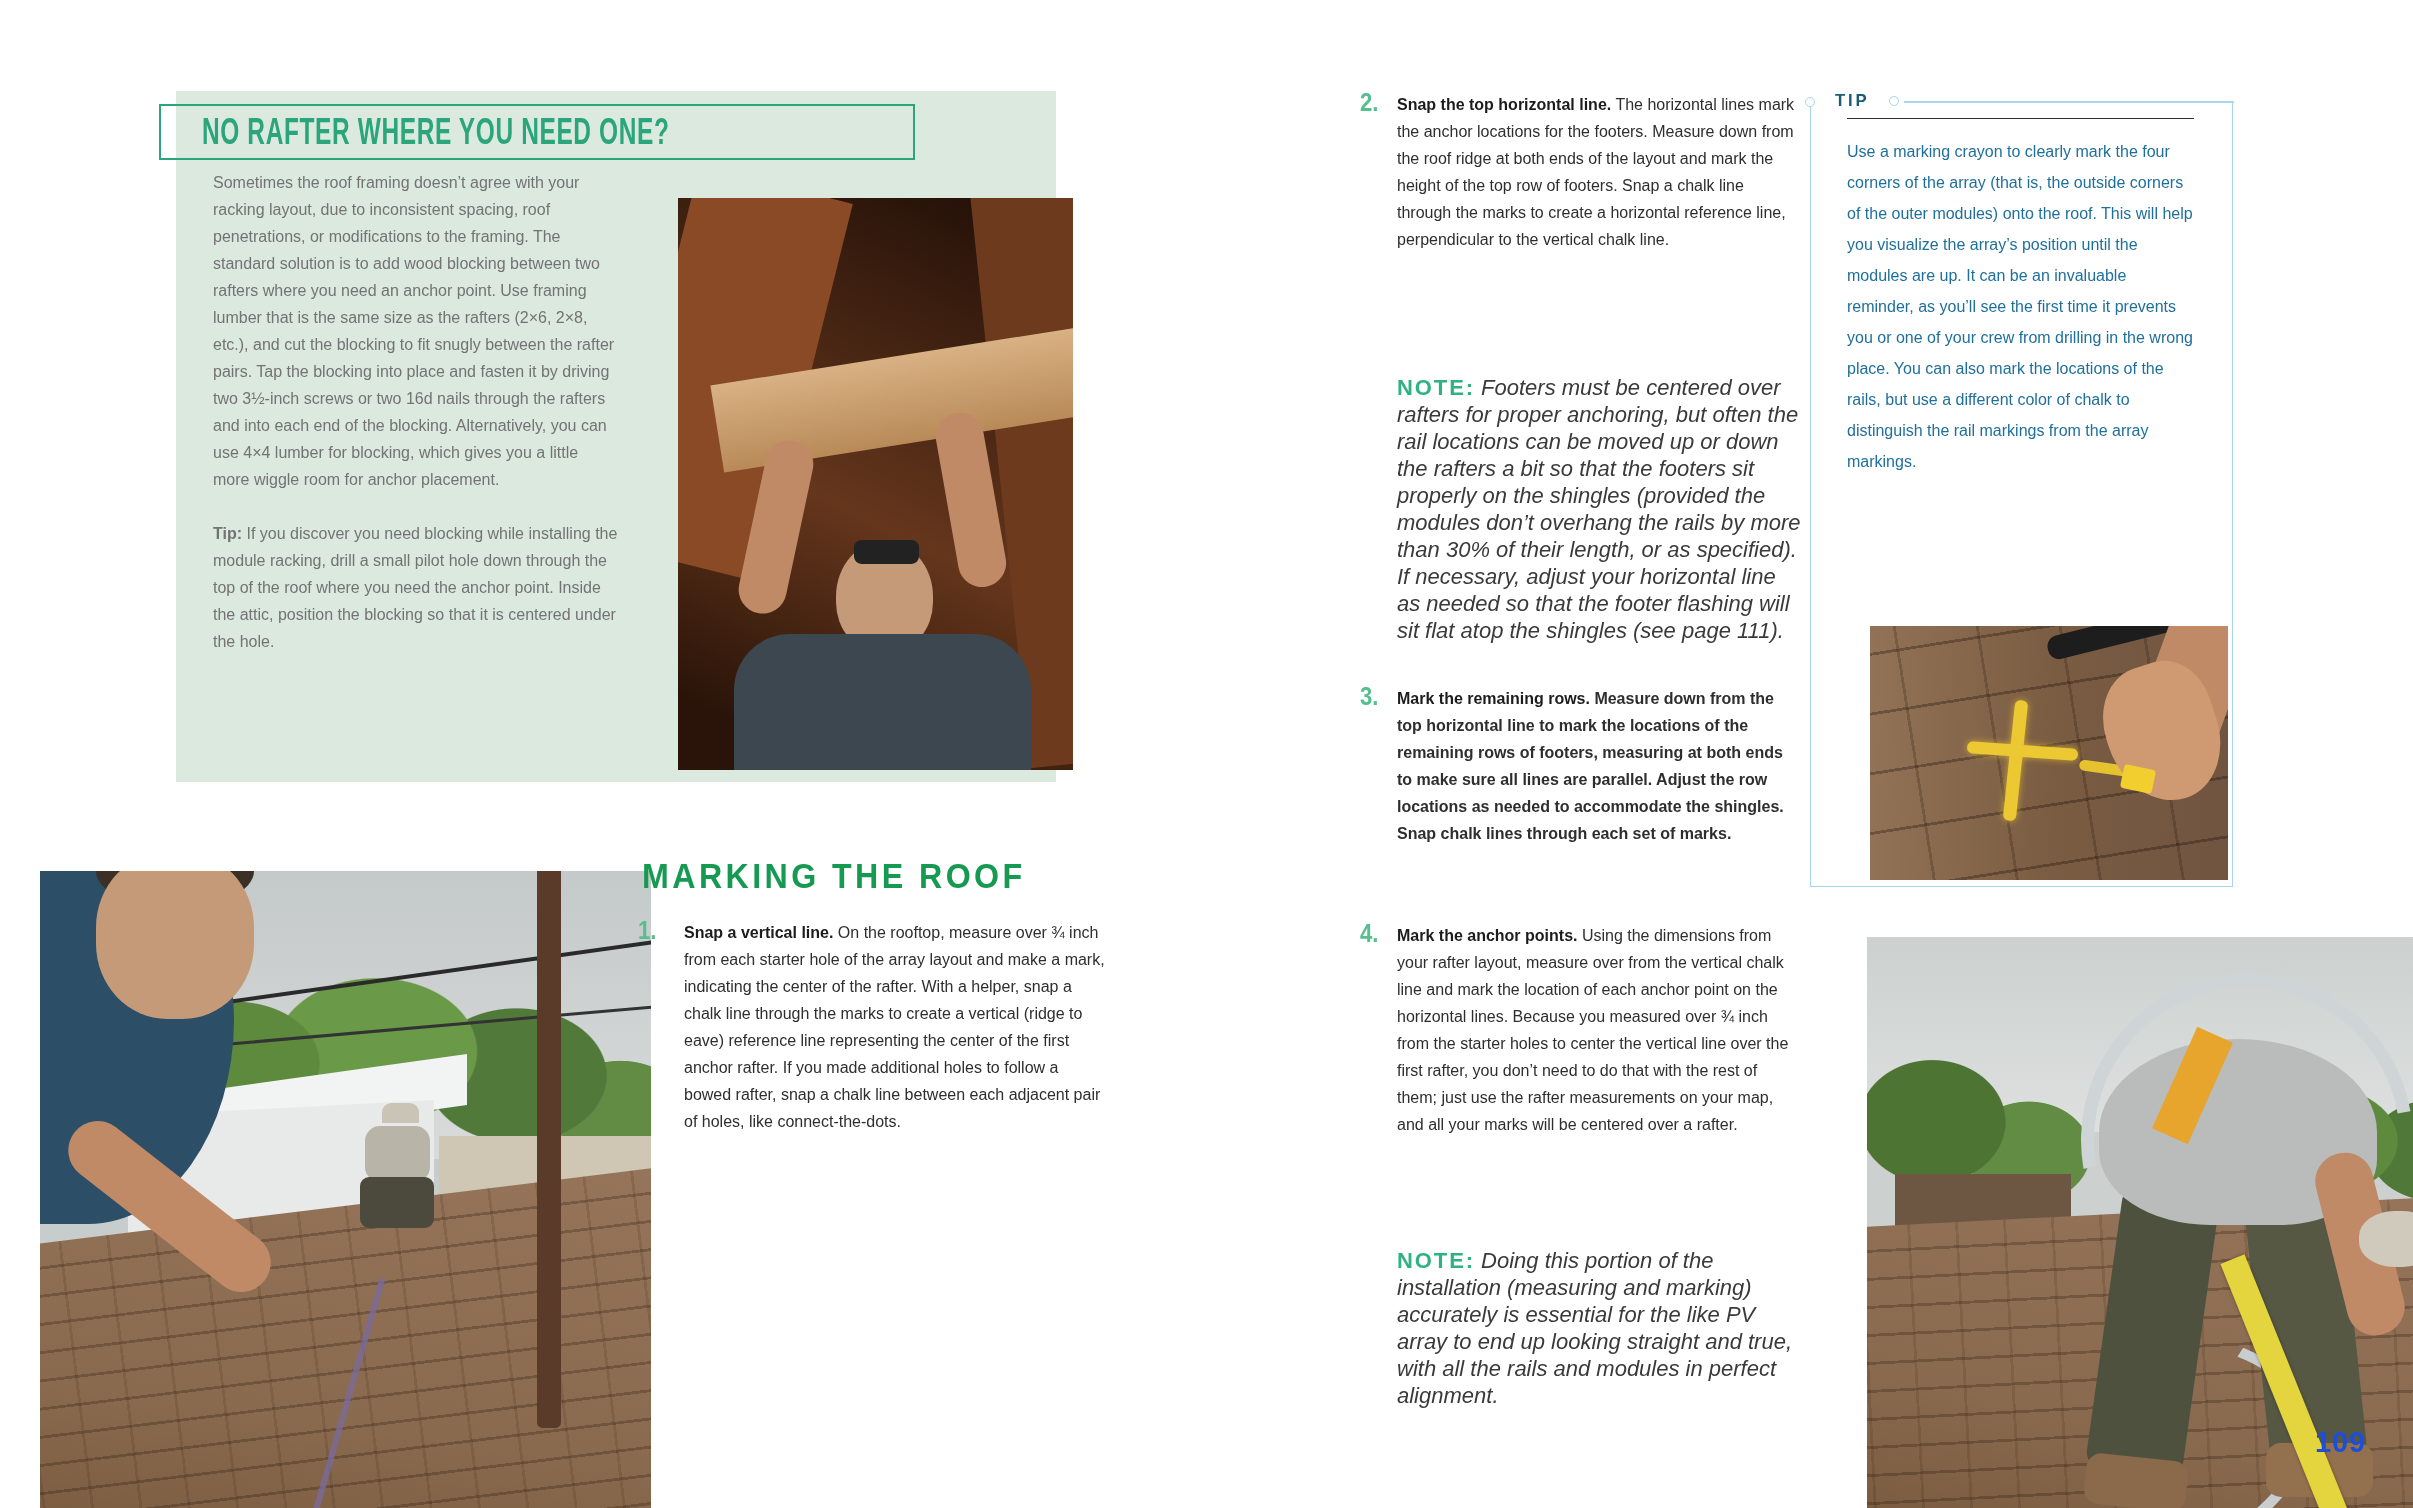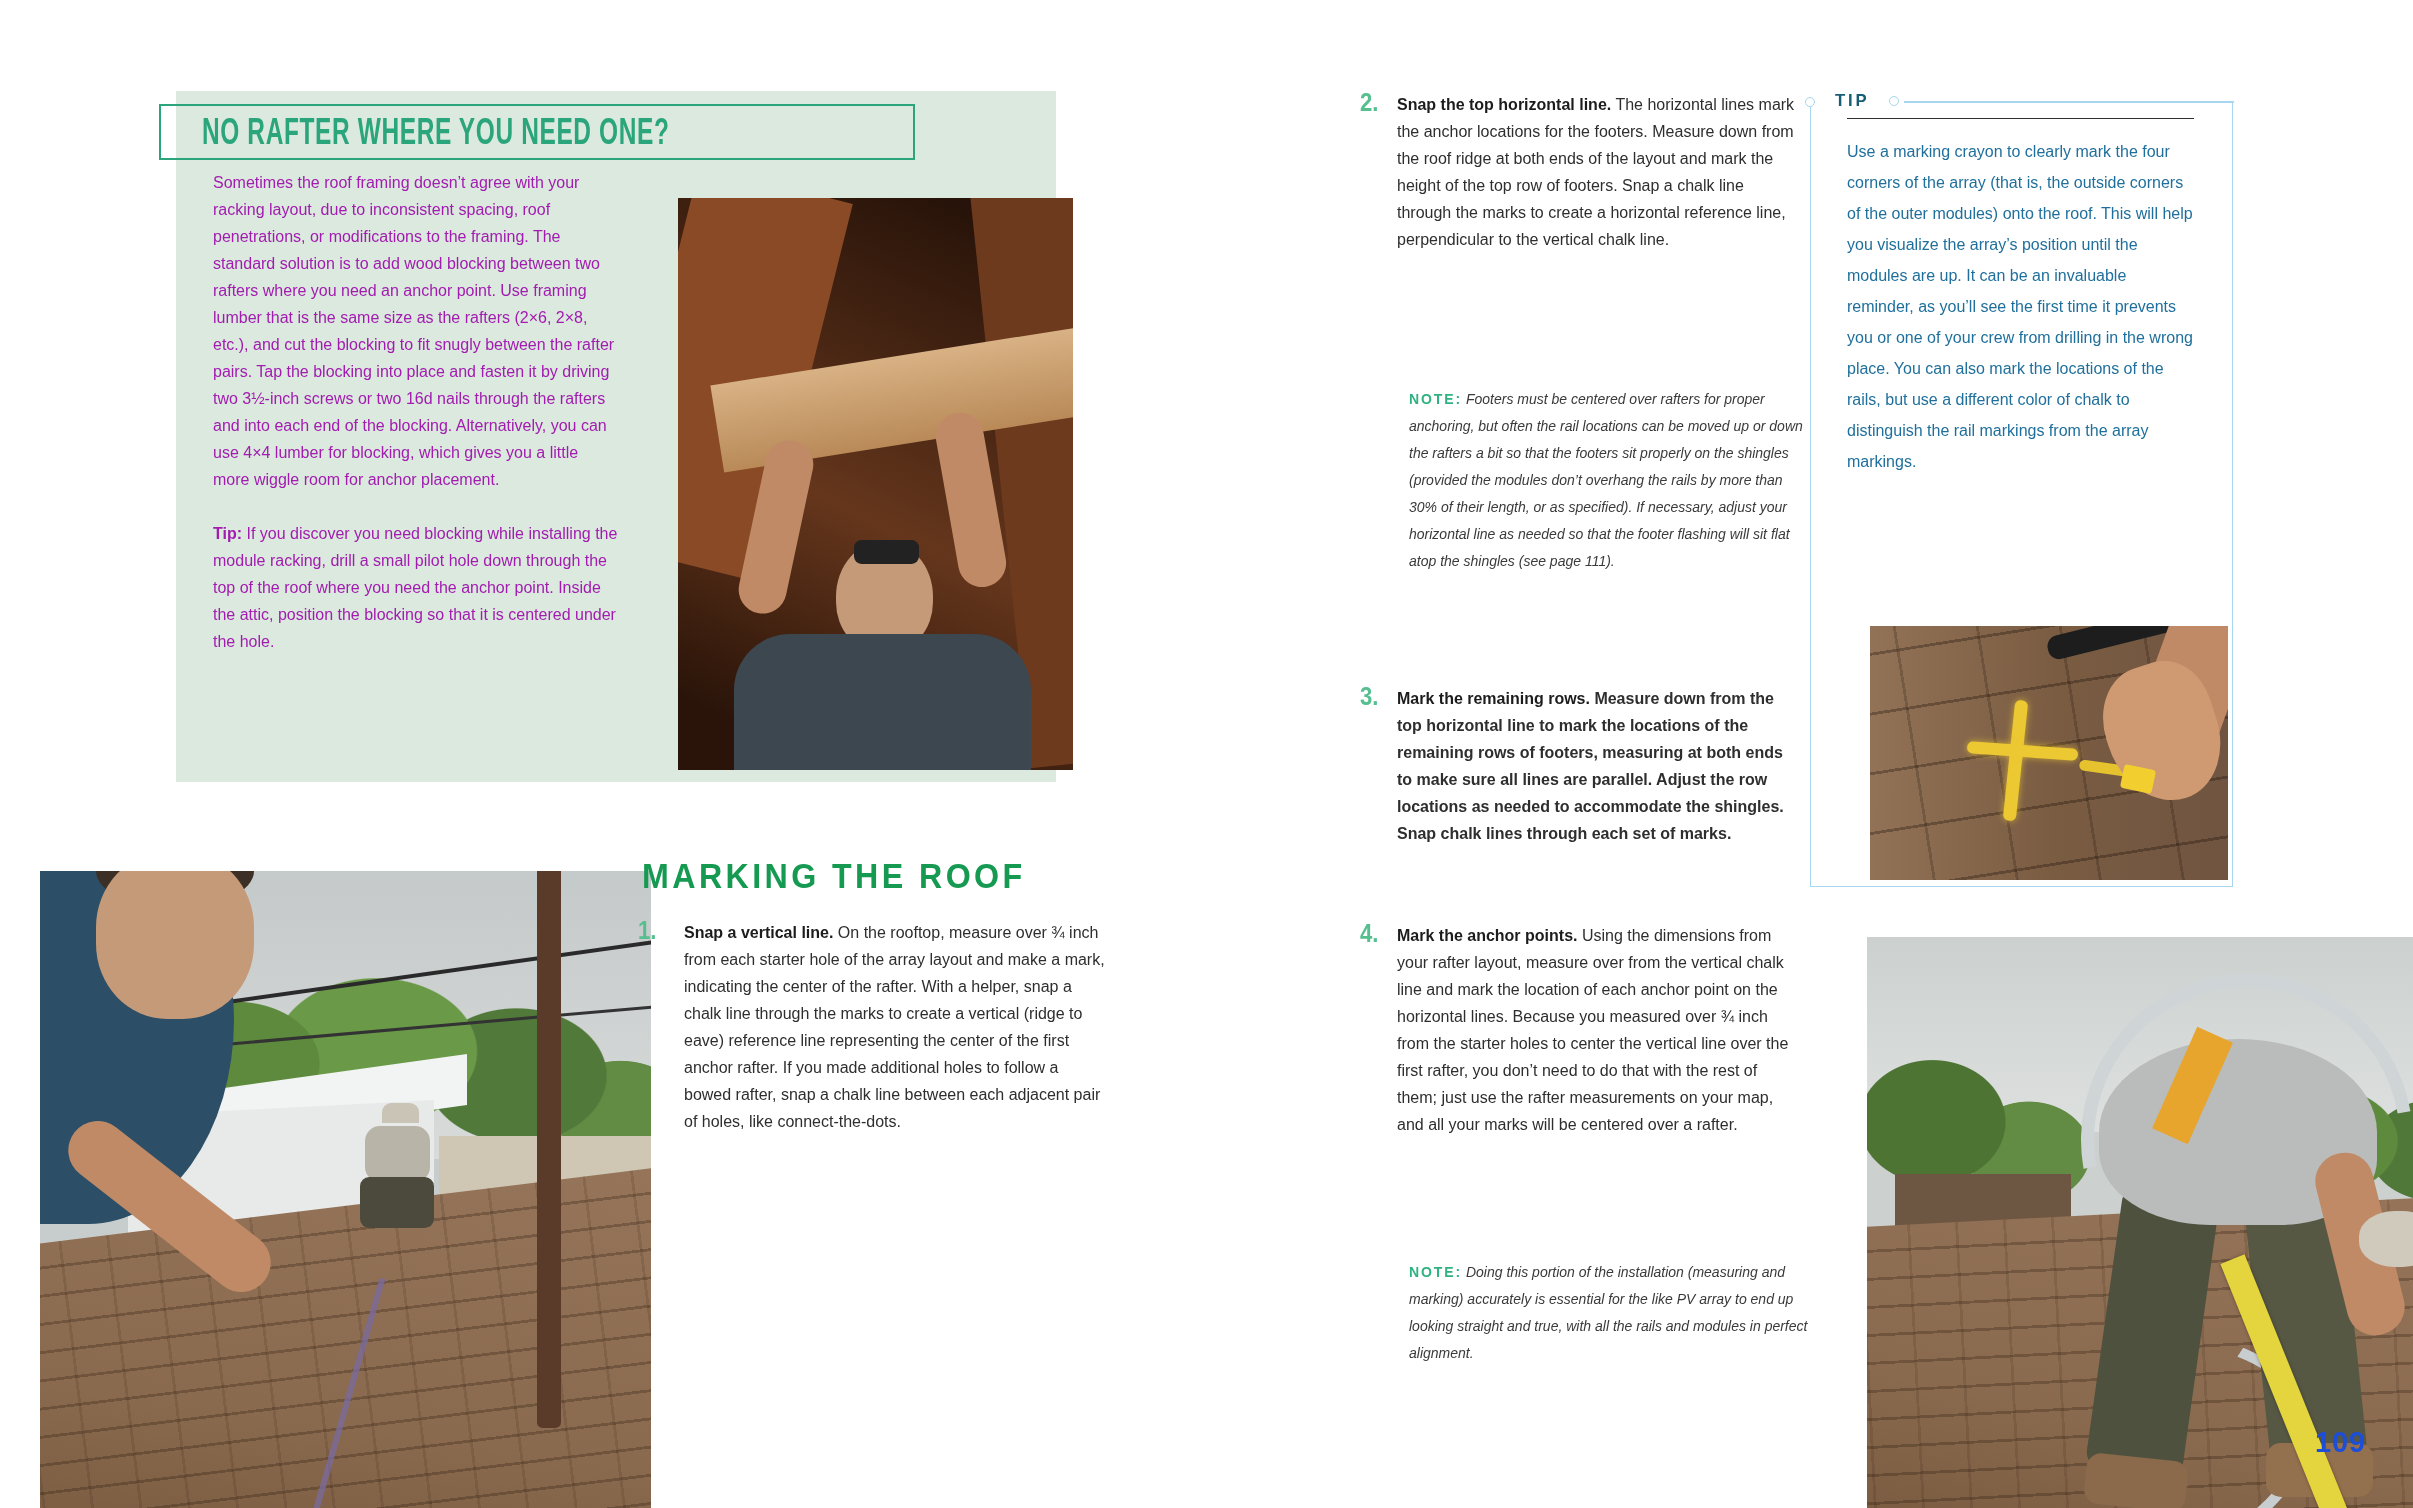--- a/index.html
+++ b/index.html
@@ -5,34 +5,34 @@
   html,body{margin:0;padding:0;background:#ffffff;}
   .canvas{position:relative;width:2413px;height:1508px;background:#ffffff;overflow:hidden;
           font-family:"Liberation Sans", sans-serif;color:#2e2e2e;}
 
   
   .green-panel{position:absolute;left:176px;top:91px;width:880px;height:691px;background:#dbe9df;}
   .panel-title-box{position:absolute;left:-16.7px;top:13px;width:756px;height:56px;
                    border:2.8px solid #2ba57b;box-sizing:border-box;display:flex;align-items:center;}
   .panel-title{margin:0 0 0 41px;font-size:36px;font-weight:bold;color:#2ba57b;white-space:nowrap;
                letter-spacing:0.9px;transform:scaleX(0.68);transform-origin:left center;}
-  .panel-body{position:absolute;left:37px;top:78px;width:405px;font-size:16px;line-height:27px;color:#a21caf;}
+  .panel-body{position:absolute;left:37px;top:78px;width:405px;font-size:16px;line-height:27px;color:#737373;}
   .panel-body p{margin:0 0 27px 0;}
   .photo{position:absolute;overflow:hidden;}
   .attic-photo{left:462px;top:92px;width:395px;height:572px;}
 
   
   .section-title{position:absolute;left:642px;top:856px;margin:0;font-size:35px;font-weight:bold;
                  color:#169a52;letter-spacing:3.7px;white-space:nowrap;transform:scaleX(0.92);transform-origin:left center;}
   .step{position:absolute;}
   .step-num{position:absolute;left:0;top:-3.7px;font-size:26px;font-weight:bold;color:#55bf8f;
             letter-spacing:0;transform:scaleX(0.85);transform-origin:left top;}
   .step-text{margin:0;font-size:16px;line-height:27px;color:#2e2e2e;}
   .step-text b{color:#1c1c1c;}
-  .note{position:absolute;margin:12px;font-size:14px;line-height:27px;}
+  .note{position:absolute;margin:0;font-size:22px;line-height:27px;}
   .note .note-label{font-style:normal;font-weight:bold;color:#2fb282;letter-spacing:1.9px;}
   .note em{color:#3a3a3a;}
 
   
   .tip-box{position:absolute;left:1810px;top:103px;width:423px;height:784px;box-sizing:border-box;
            border:1.9px solid #a8d6ee;border-top:none;background:#ffffff;padding-left:12px;}
   .tip-topline{position:absolute;left:93px;top:-1.9px;right:-1.9px;height:1.9px;background:#a8d6ee;}
   .tip-circle{position:absolute;width:8.4px;height:8.4px;border:1.9px solid #a8d6ee;border-radius:50%;background:#fff;}
   .tip-circle.c1{left:-6.5px;top:-6.5px;}
   .tip-circle.c2{left:78px;top:-7.4px;}

